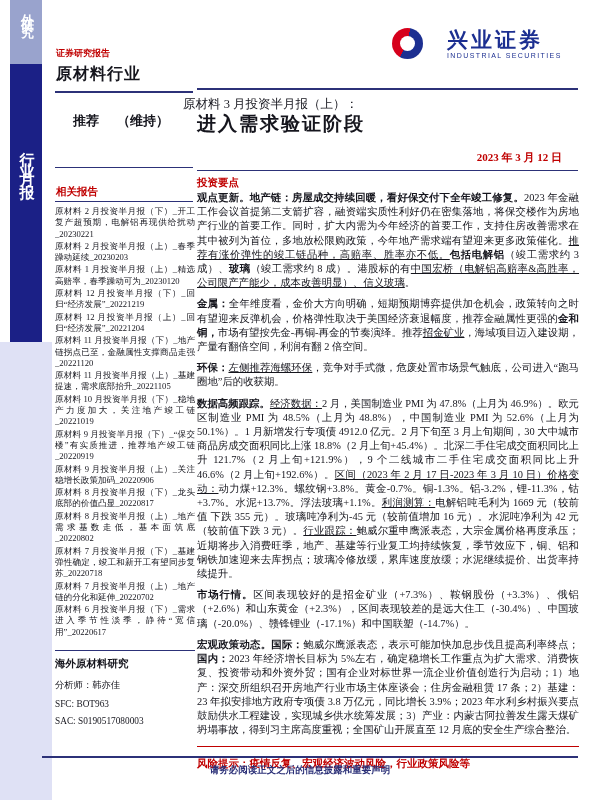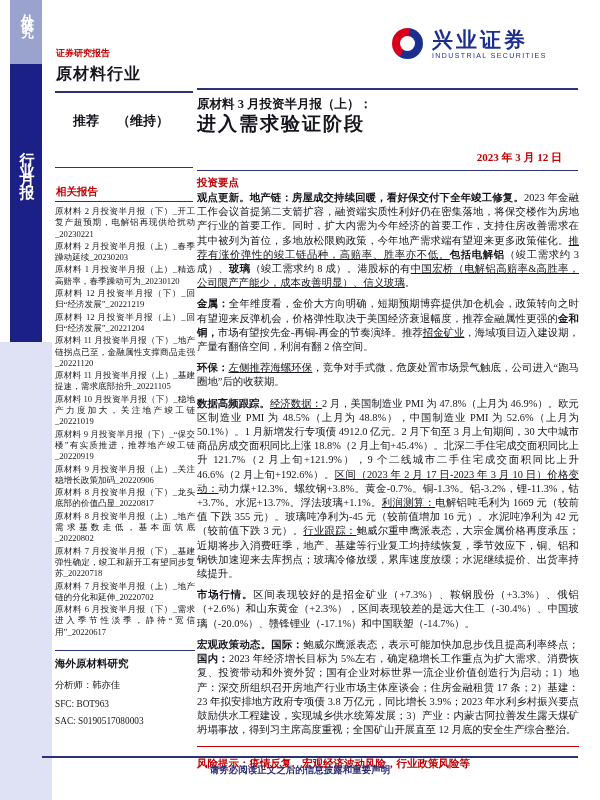--- a/index.html
+++ b/index.html
@@ -23,31 +23,31 @@
   .industry{position:absolute;left:56px;top:64px;font-size:16px;font-weight:bold;letter-spacing:1px;}
   .rule{position:absolute;background:#2c3178;}
   .r-l1{left:55px;top:91px;width:138px;height:2px;}
   .r-r1{left:197px;top:88px;width:381px;height:2px;}
   .r-l2{left:55px;top:167px;width:138px;height:1px;}
   .r-r2{left:197px;top:170px;width:381px;height:1px;}
   .r-lh{left:55px;top:201px;width:138px;height:1px;}
   .r-foot{left:42px;top:756px;width:536px;height:2px;}
   .rating-row{position:absolute;left:73px;top:112px;display:flex;gap:18px;font-size:13px;font-weight:bold;}
   
-  .logo{position:absolute;left:392px;top:28px;display:flex;align-items:flex-start;gap:9px;}
+  .logo{position:absolute;left:392px;top:28px;display:flex;align-items:flex-start;gap:24px;}
   .logo-mark{width:31px;height:31px;border-radius:50%;
     background:conic-gradient(from 210deg,#d6001c 0deg 160deg,#1c2f91 160deg 360deg);
     position:relative;}
   .logo-mark::after{content:"";position:absolute;inset:8px;background:#fff;border-radius:50%;}
   .logo-mark::before{content:"";position:absolute;left:4px;top:13px;width:10px;height:10px;
     background:#d6001c;border-radius:50%;}
   .logo-text{display:flex;flex-direction:column;}
   .logo-cn{font-size:21px;font-weight:bold;color:#1c2f91;letter-spacing:3px;line-height:24px;}
   .logo-en{font-size:7px;color:#1c2f91;letter-spacing:1.4px;font-family:"Liberation Sans",sans-serif;}
-  .title1{position:absolute;left:197px;top:96px;font-size:12.5px;font-weight:bold;}
+  .title1{position:absolute;left:183px;top:96px;font-size:12.5px;font-weight:normal;}
   .title2{position:absolute;left:197px;top:111px;width:381px;text-align:left;
     font-size:19px;font-weight:bold;letter-spacing:2px;}
   .pub-date{position:absolute;left:197px;top:150px;width:365px;text-align:right;
     color:#c00000;font-size:11px;font-weight:bold;}
   
   .rel-head{position:absolute;left:56px;top:185px;color:#c00000;font-size:10.5px;font-weight:bold;}
   .reports{position:absolute;left:55px;top:206px;width:140px;}
   .reports .item{font-size:8.6px;line-height:11.3px;margin-bottom:1px;text-align:justify;}
   .analyst{position:absolute;left:55px;top:650px;width:140px;border-top:1.2px solid #2c3178;padding-top:6px;}
   .analyst .team{font-size:10.5px;font-weight:bold;margin-bottom:8px;}

